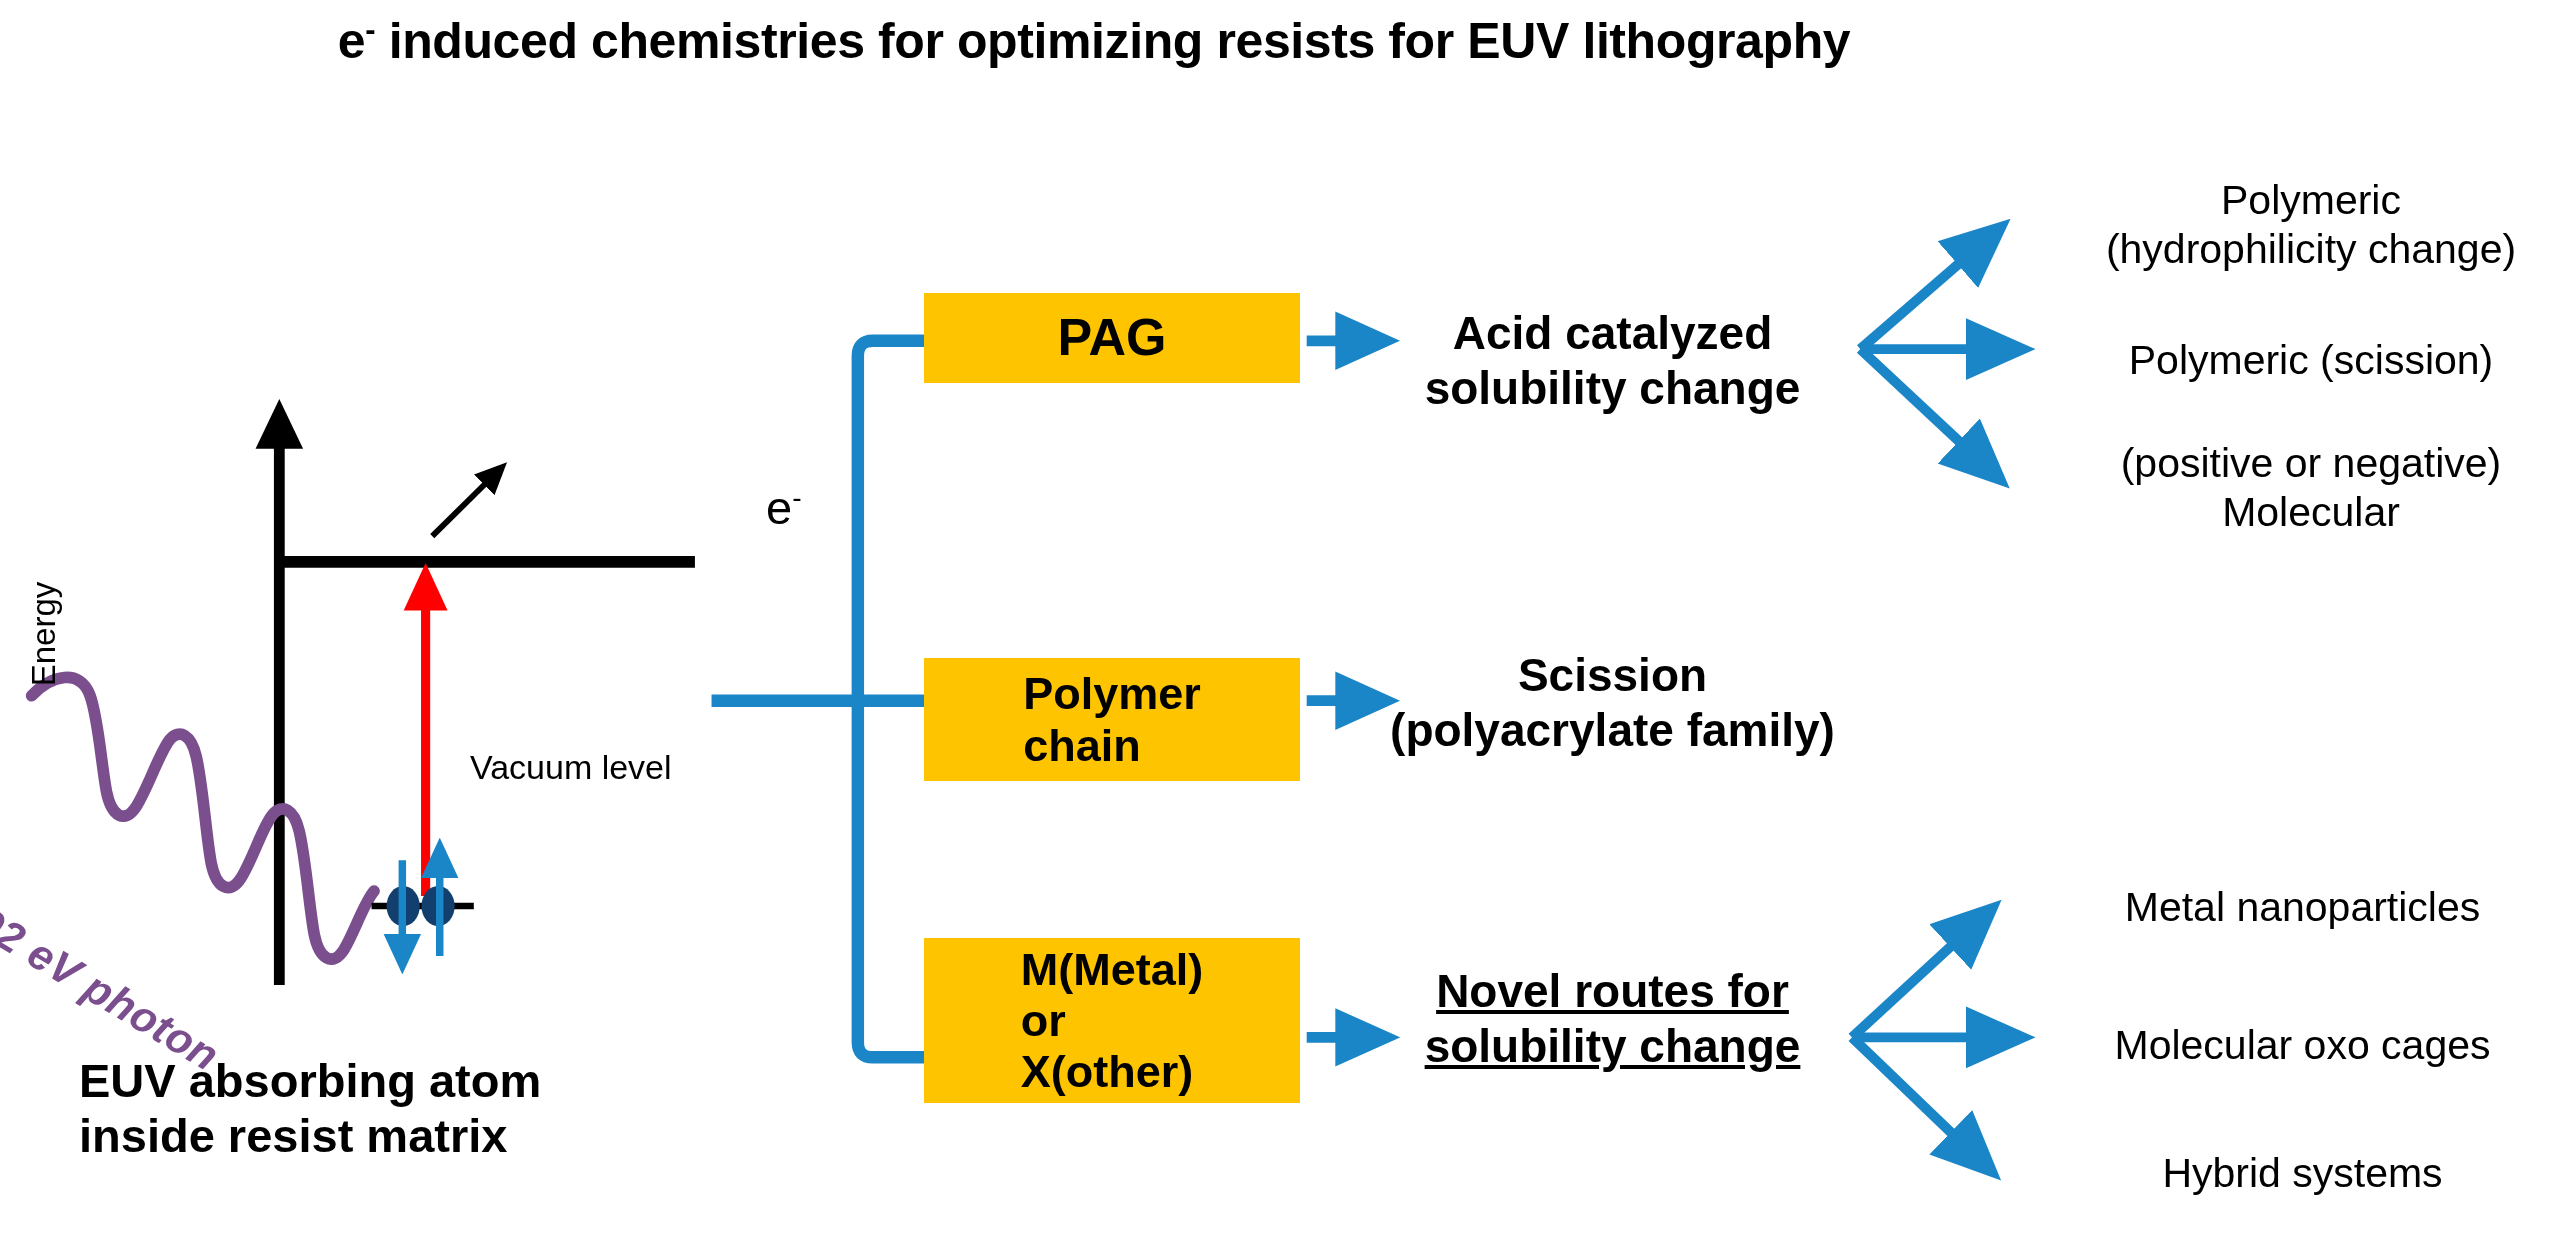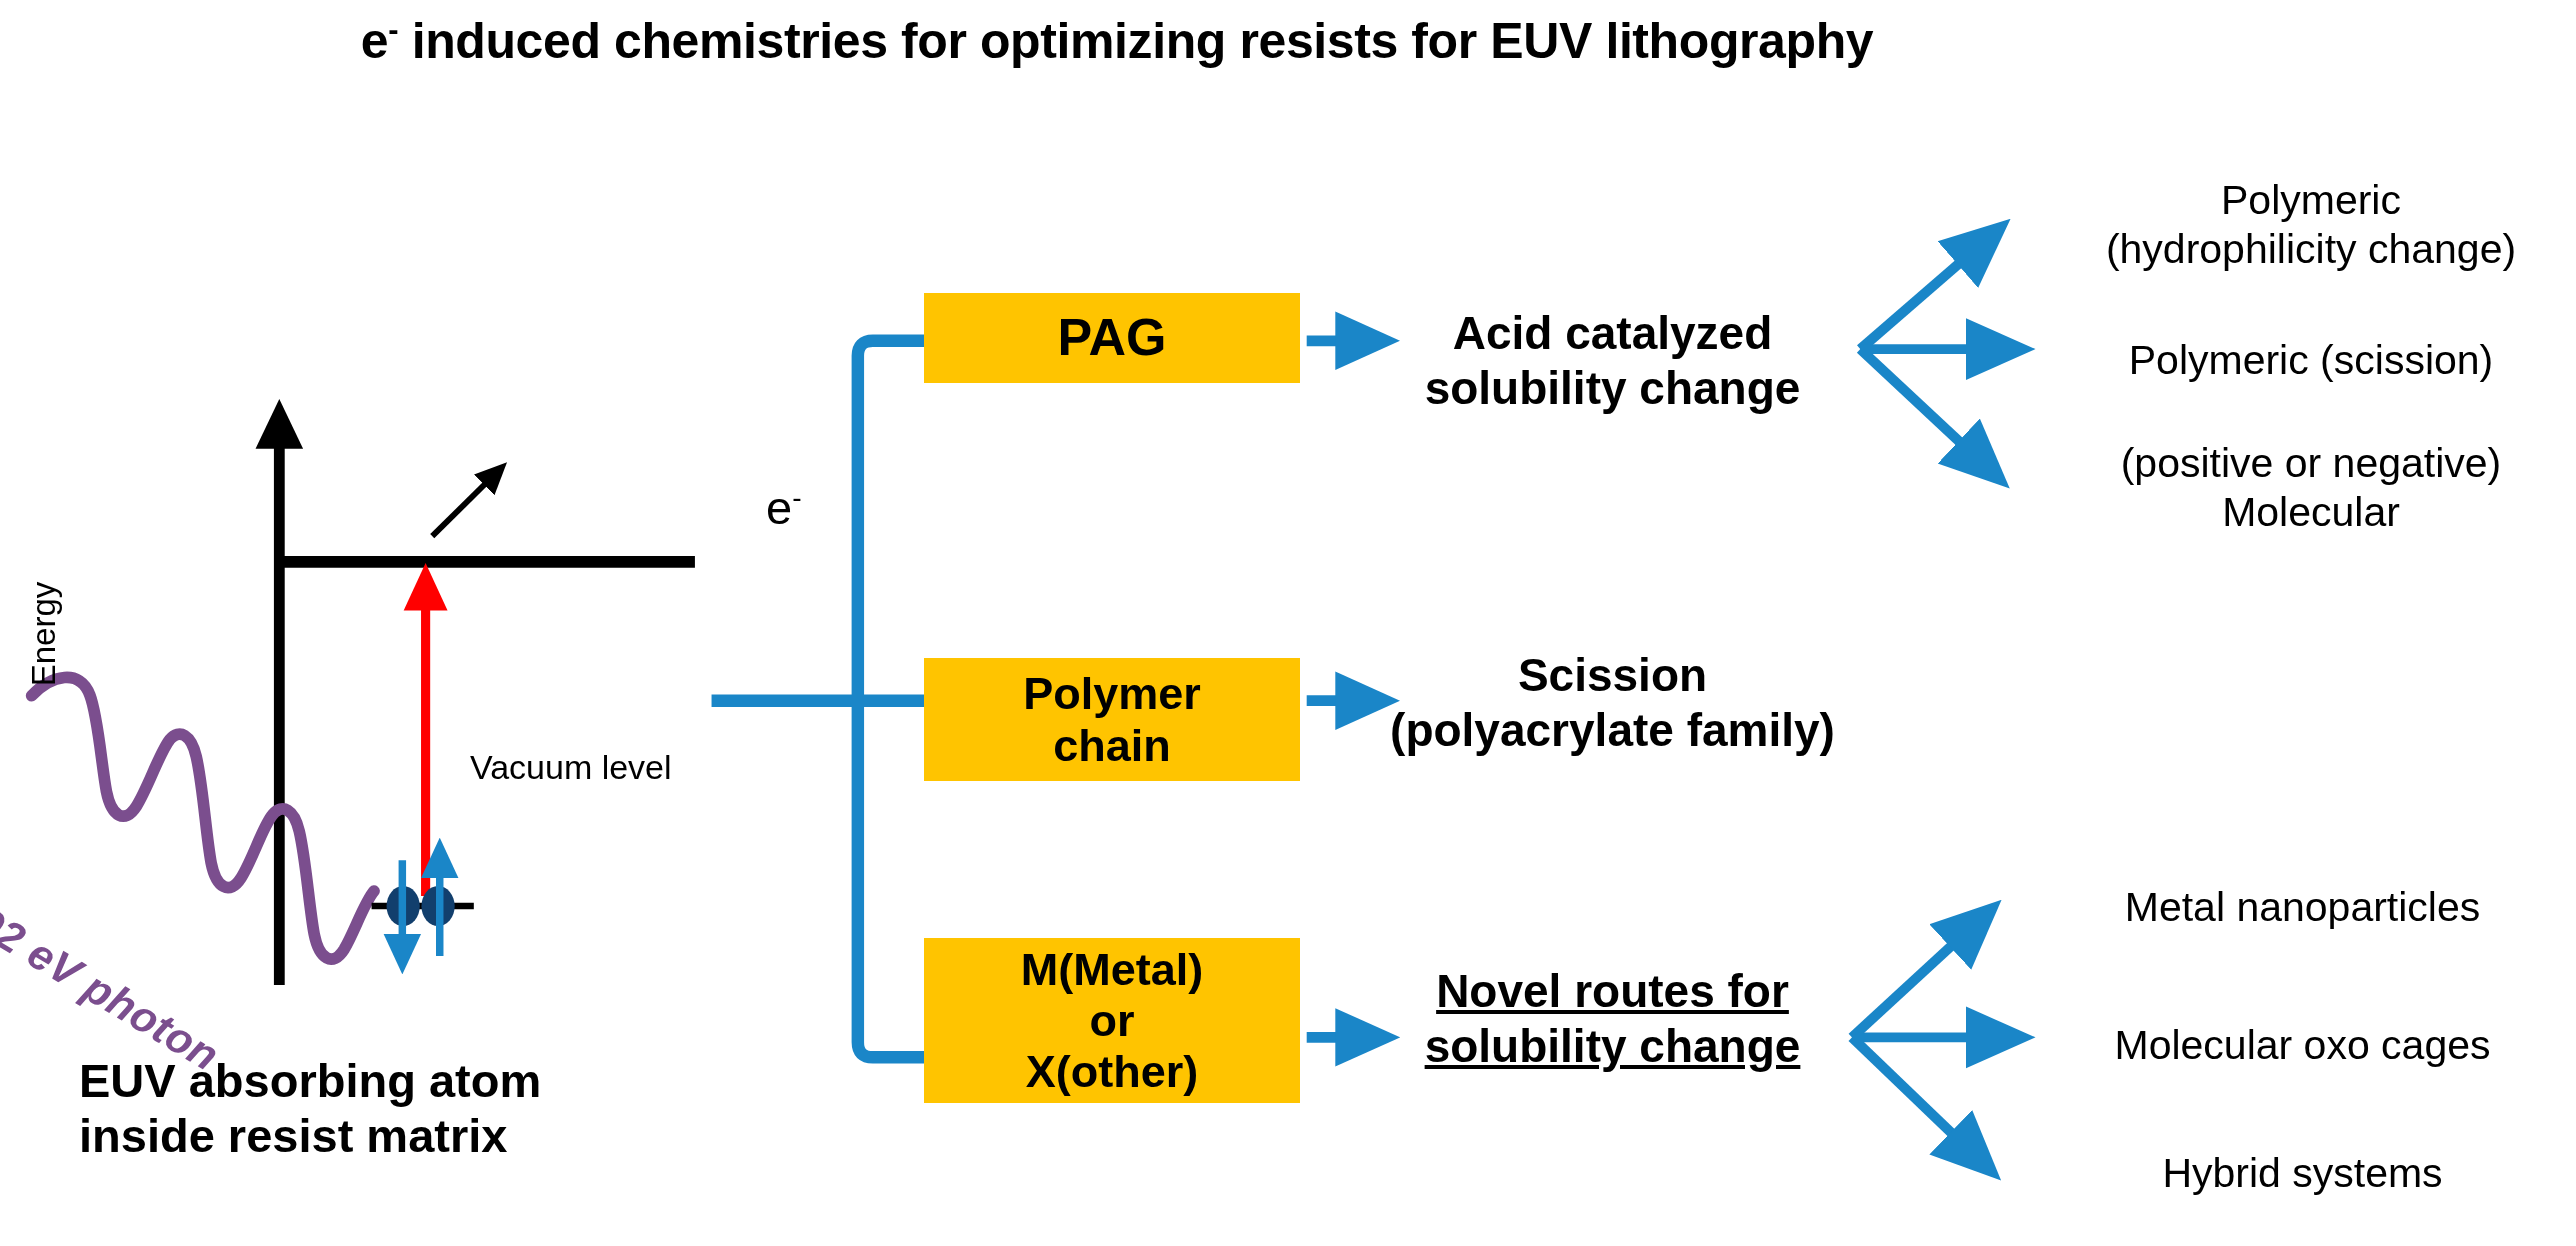--- a/index.html
+++ b/index.html
@@ -9,21 +9,20 @@
     color:#000000;
     -webkit-font-smoothing:antialiased;
   }
   .abs{position:absolute;}
 
   
   #title{
     left:0;top:11.6px;width:2188px;text-align:center;
     font-size:50px;font-weight:bold;letter-spacing:-0.4px;
     font-stretch:condensed;
-    margin-left:23px;
   }
   #title sup{font-size:0.62em;vertical-align:super;line-height:0;}
 
   
   #energy-diagram{left:0px;top:166px;width:731px;height:881px;}
   #energy-axis-label{
     left:-48px;top:449px;width:183px;text-align:center;
     font-size:33px;font-weight:normal;
     transform:rotate(-90deg);transform-origin:50% 50%;
     letter-spacing:0px;
@@ -46,21 +45,21 @@
 
   
   #e-minus-label{
     left:766px;top:480px;font-size:47px;font-weight:normal;
   }
   #e-minus-label sup{font-size:0.6em;vertical-align:super;line-height:0;}
 
   
   .ybox{
     background:#FFC400;display:flex;align-items:center;justify-content:center;
-    text-align:center;font-weight:bold;line-height:1.14;color:#000;
+    font-weight:bold;line-height:1.14;color:#000;
     font-stretch:condensed;
   }
   #box-pag{left:924px;top:293px;width:376px;height:90px;font-size:52px;}
   #box-polymer{left:924px;top:658px;width:376px;height:123px;font-size:45px;}
   #box-metal{left:924px;top:938px;width:376px;height:165px;font-size:45px;}
 
   
   .outcome{
     text-align:center;font-weight:bold;line-height:1.2;
     font-stretch:condensed;font-size:46px;

